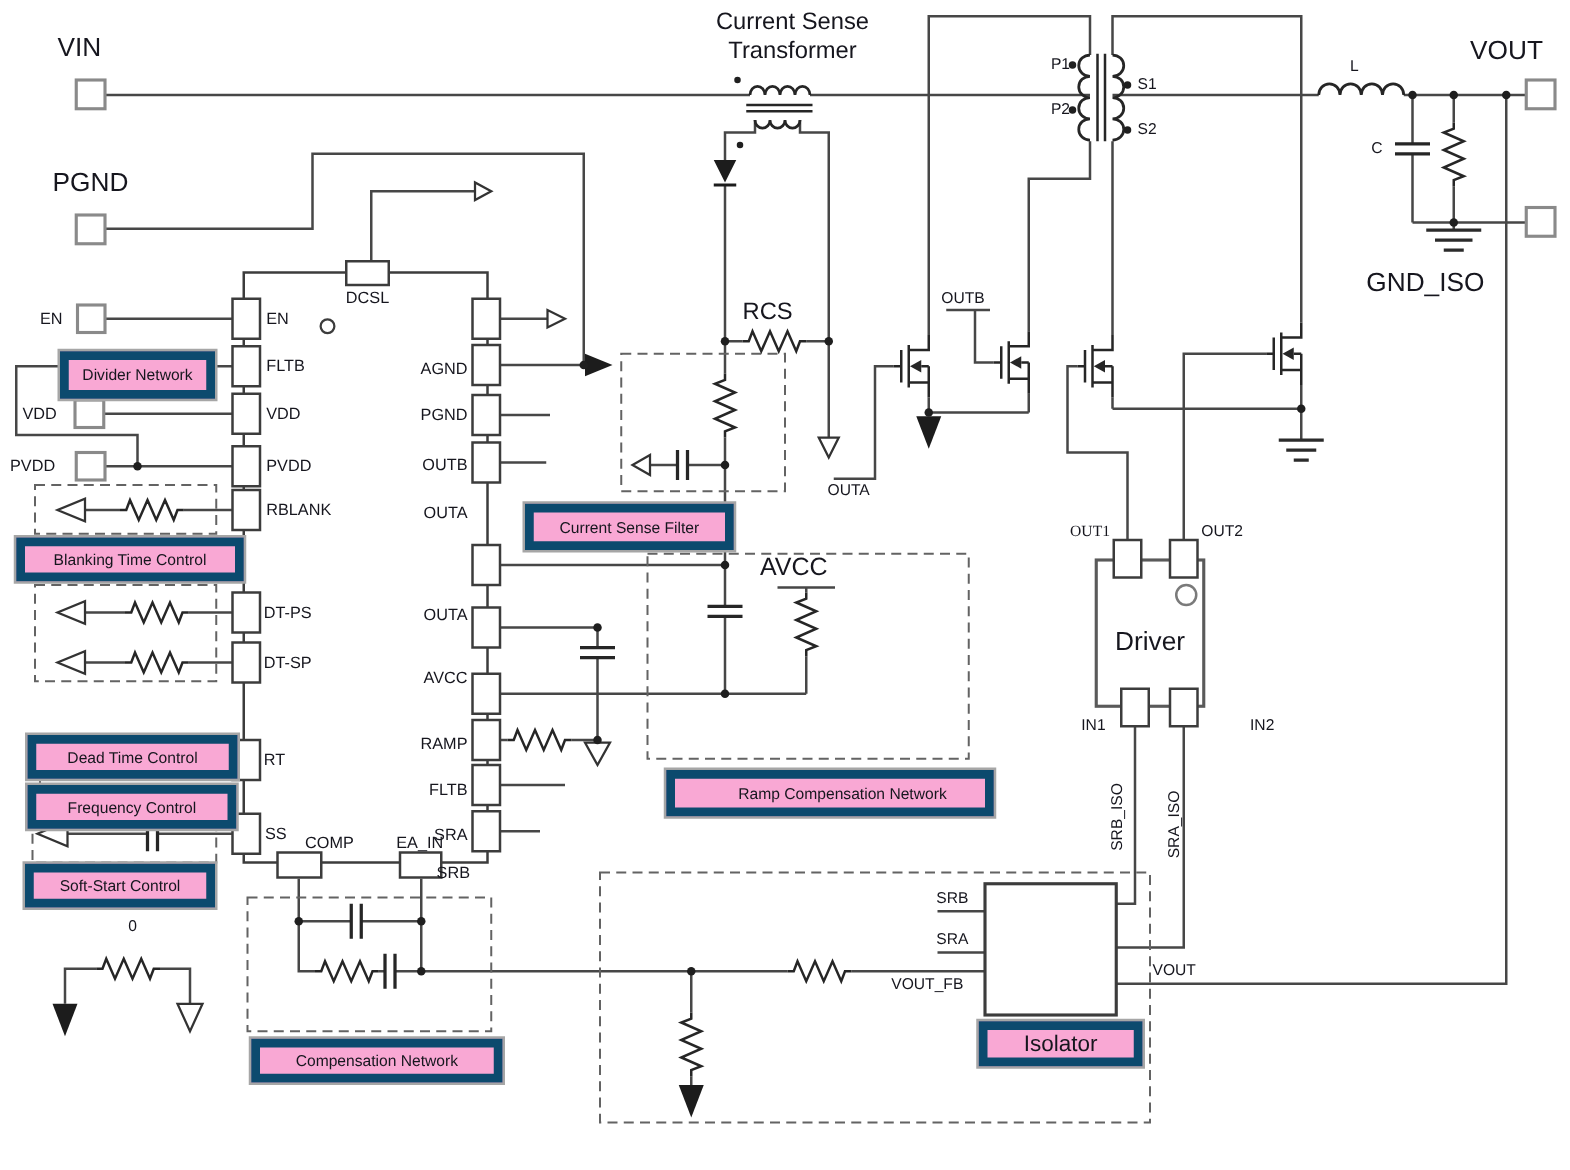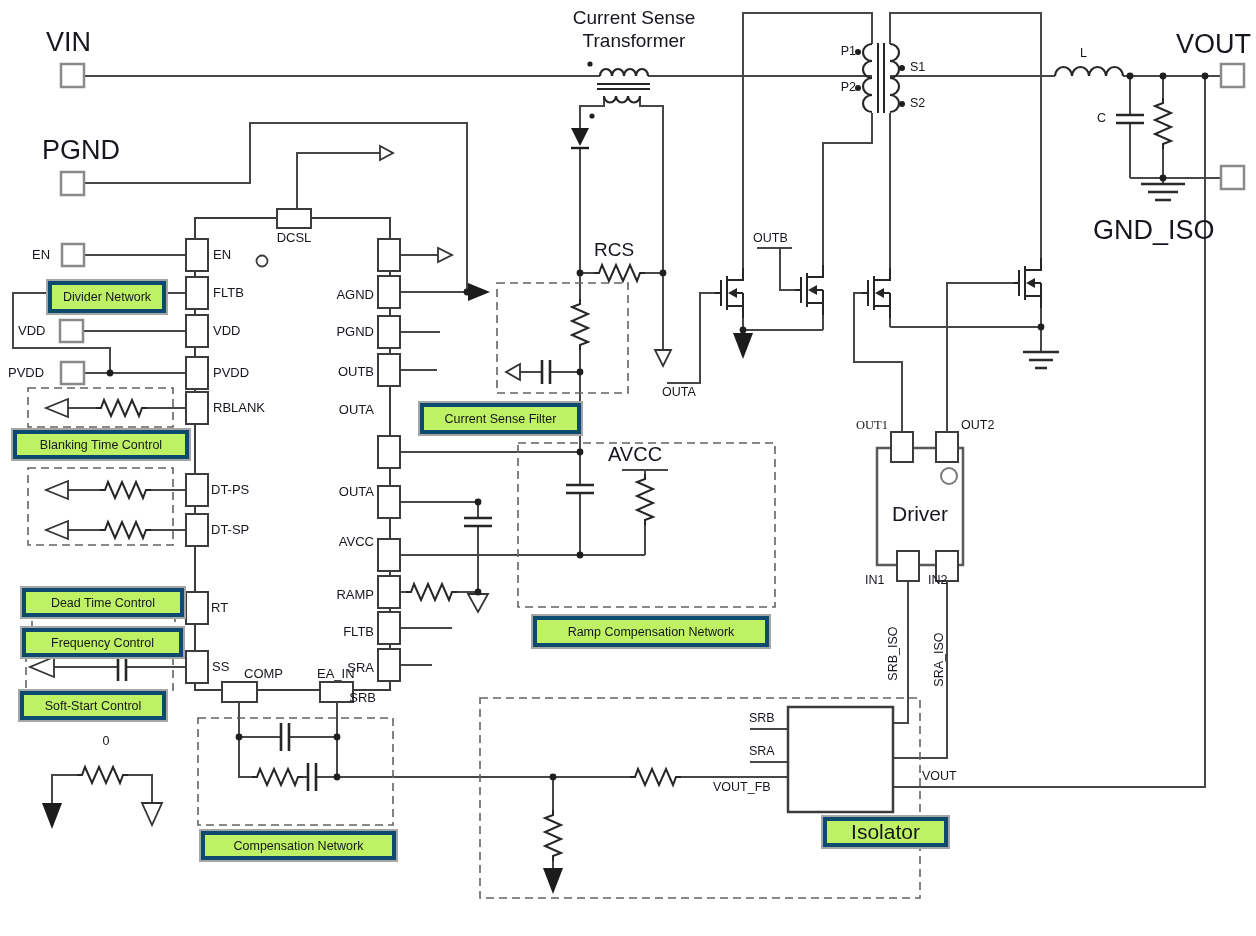--- a/index.html
+++ b/index.html
@@ -1,30 +1,30 @@
 <!DOCTYPE html>
 <html><head>
 <meta charset="utf-8">
 <style>
   html,body{margin:0;padding:0;background:#fff;}
   #canvas{position:relative;width:1256px;height:936px;background:#ffffff;overflow:hidden;
           font-family:"Liberation Sans",sans-serif;color:#16161e;}
   #schem{position:absolute;left:0;top:0;}
   .lbl{position:absolute;line-height:1.05;white-space:nowrap;color:#16161e;}
-  .port{font-size:27px;}
+  .port{font-size:21px;}
   .sect{font-size:19px;}
   .pin{font-size:13px;}
   .net{font-size:12.5px;}
   .rpin{width:76px;text-align:right;margin-top:40px;}
   .ctr{text-align:center;}
   .rot{transform:rotate(-90deg);}
-  .callout{position:absolute;background:#bef264;border:4px solid #0c4a6e;box-shadow:0 0 0 2px #a6a6a6;
+  .callout{position:absolute;background:#f9a8d4;border:7px solid #0c4a6e;box-shadow:0 0 0 2px #a6a6a6;
            font-size:12.5px;display:flex;align-items:center;justify-content:center;
            white-space:nowrap;color:#16161e;}
-  .bigbox{font-size:21px;margin-left:40px;}
+  .bigbox{font-size:18px;}
   svg path, svg polyline{fill:none;}
 </style>
 </head>
 <body>
 
 <div id="canvas">
 
 <svg id="schem" width="1256" height="936" viewBox="0 0 1256 936">
   <defs>
     <path id="rh" d="M0,0 l5,0 l3,-8 l7,16 l7,-16 l7,16 l7,-16 l7,16 l3,-8 l5,0" stroke="#262626" stroke-width="2" fill="none"></path>
@@ -238,32 +238,32 @@
 <div class="lbl net" style="left:910px;top:61px;">S1</div>
 <div class="lbl net" style="left:910px;top:97px;">S2</div>
 <div class="lbl net" style="left:1080px;top:47px;">L</div>
 <div class="lbl net" style="left:1097px;top:112px;">C</div>
 <div class="lbl net ctr" style="left:94px;top:735px;width:24px;">0</div>
 <div class="lbl net" style="left:753px;top:232px;">OUTB</div>
 <div class="lbl net" style="left:662px;top:386px;">OUTA</div>
 <div class="lbl net" style="left:844px;top:419px;width:44px;text-align:right;font-family:Liberation Serif, serif;">OUT1</div>
 <div class="lbl net" style="left:961px;top:419px;">OUT2</div>
 <div class="lbl net" style="left:865px;top:574px;">IN1</div>
-<div class="lbl net" style="left:928px;top:574px;">IN2</div>
+<div class="lbl net" style="left:1000px;top:574px;">IN2</div>
 <div class="lbl net" style="left:749px;top:712px;">SRB</div>
 <div class="lbl net" style="left:749px;top:745px;">SRA</div>
 <div class="lbl net" style="left:713px;top:781px;">VOUT_FB</div>
 <div class="lbl net" style="left:922px;top:770px;">VOUT</div>
 <div class="lbl net ctr rot" style="left:859px;top:647px;width:70px;">SRB_ISO</div>
 <div class="lbl net ctr rot" style="left:905px;top:653px;width:70px;">SRA_ISO</div>
 <div class="lbl ctr" style="left:877px;top:503px;width:86px;font-size:21px;">Driver</div>
 
 <div class="callout" style="left:48px;top:281px;width:110px;height:24px;">Divider Network</div>
 <div class="callout" style="left:13px;top:430px;width:168px;height:21px;">Blanking Time Control</div>
 <div class="callout" style="left:22px;top:548px;width:154px;height:21px;margin-top:40px;">Dead Time Control</div>
 <div class="callout" style="left:22px;top:628px;width:153px;height:21px;">Frequency Control</div>
 <div class="callout" style="left:20px;top:691px;width:138px;height:21px;text-align:right;">Soft-Start Control</div>
 <div class="callout" style="left:420px;top:403px;width:153px;height:23px;">Current Sense Filter</div>
-<div class="callout" style="left:533px;top:616px;width:228px;height:23px;">Ramp Compensation Network</div>
+<div class="callout" style="left:533px;top:616px;width:228px;height:23px;padding-left:20px;">Ramp Compensation Network</div>
 <div class="callout" style="left:201px;top:831px;width:187px;height:21px;">Compensation Network</div>
 <div class="callout bigbox" style="left:783px;top:817px;width:117px;height:22px;">Isolator</div>
 
 </div>
 
 </body></html>

